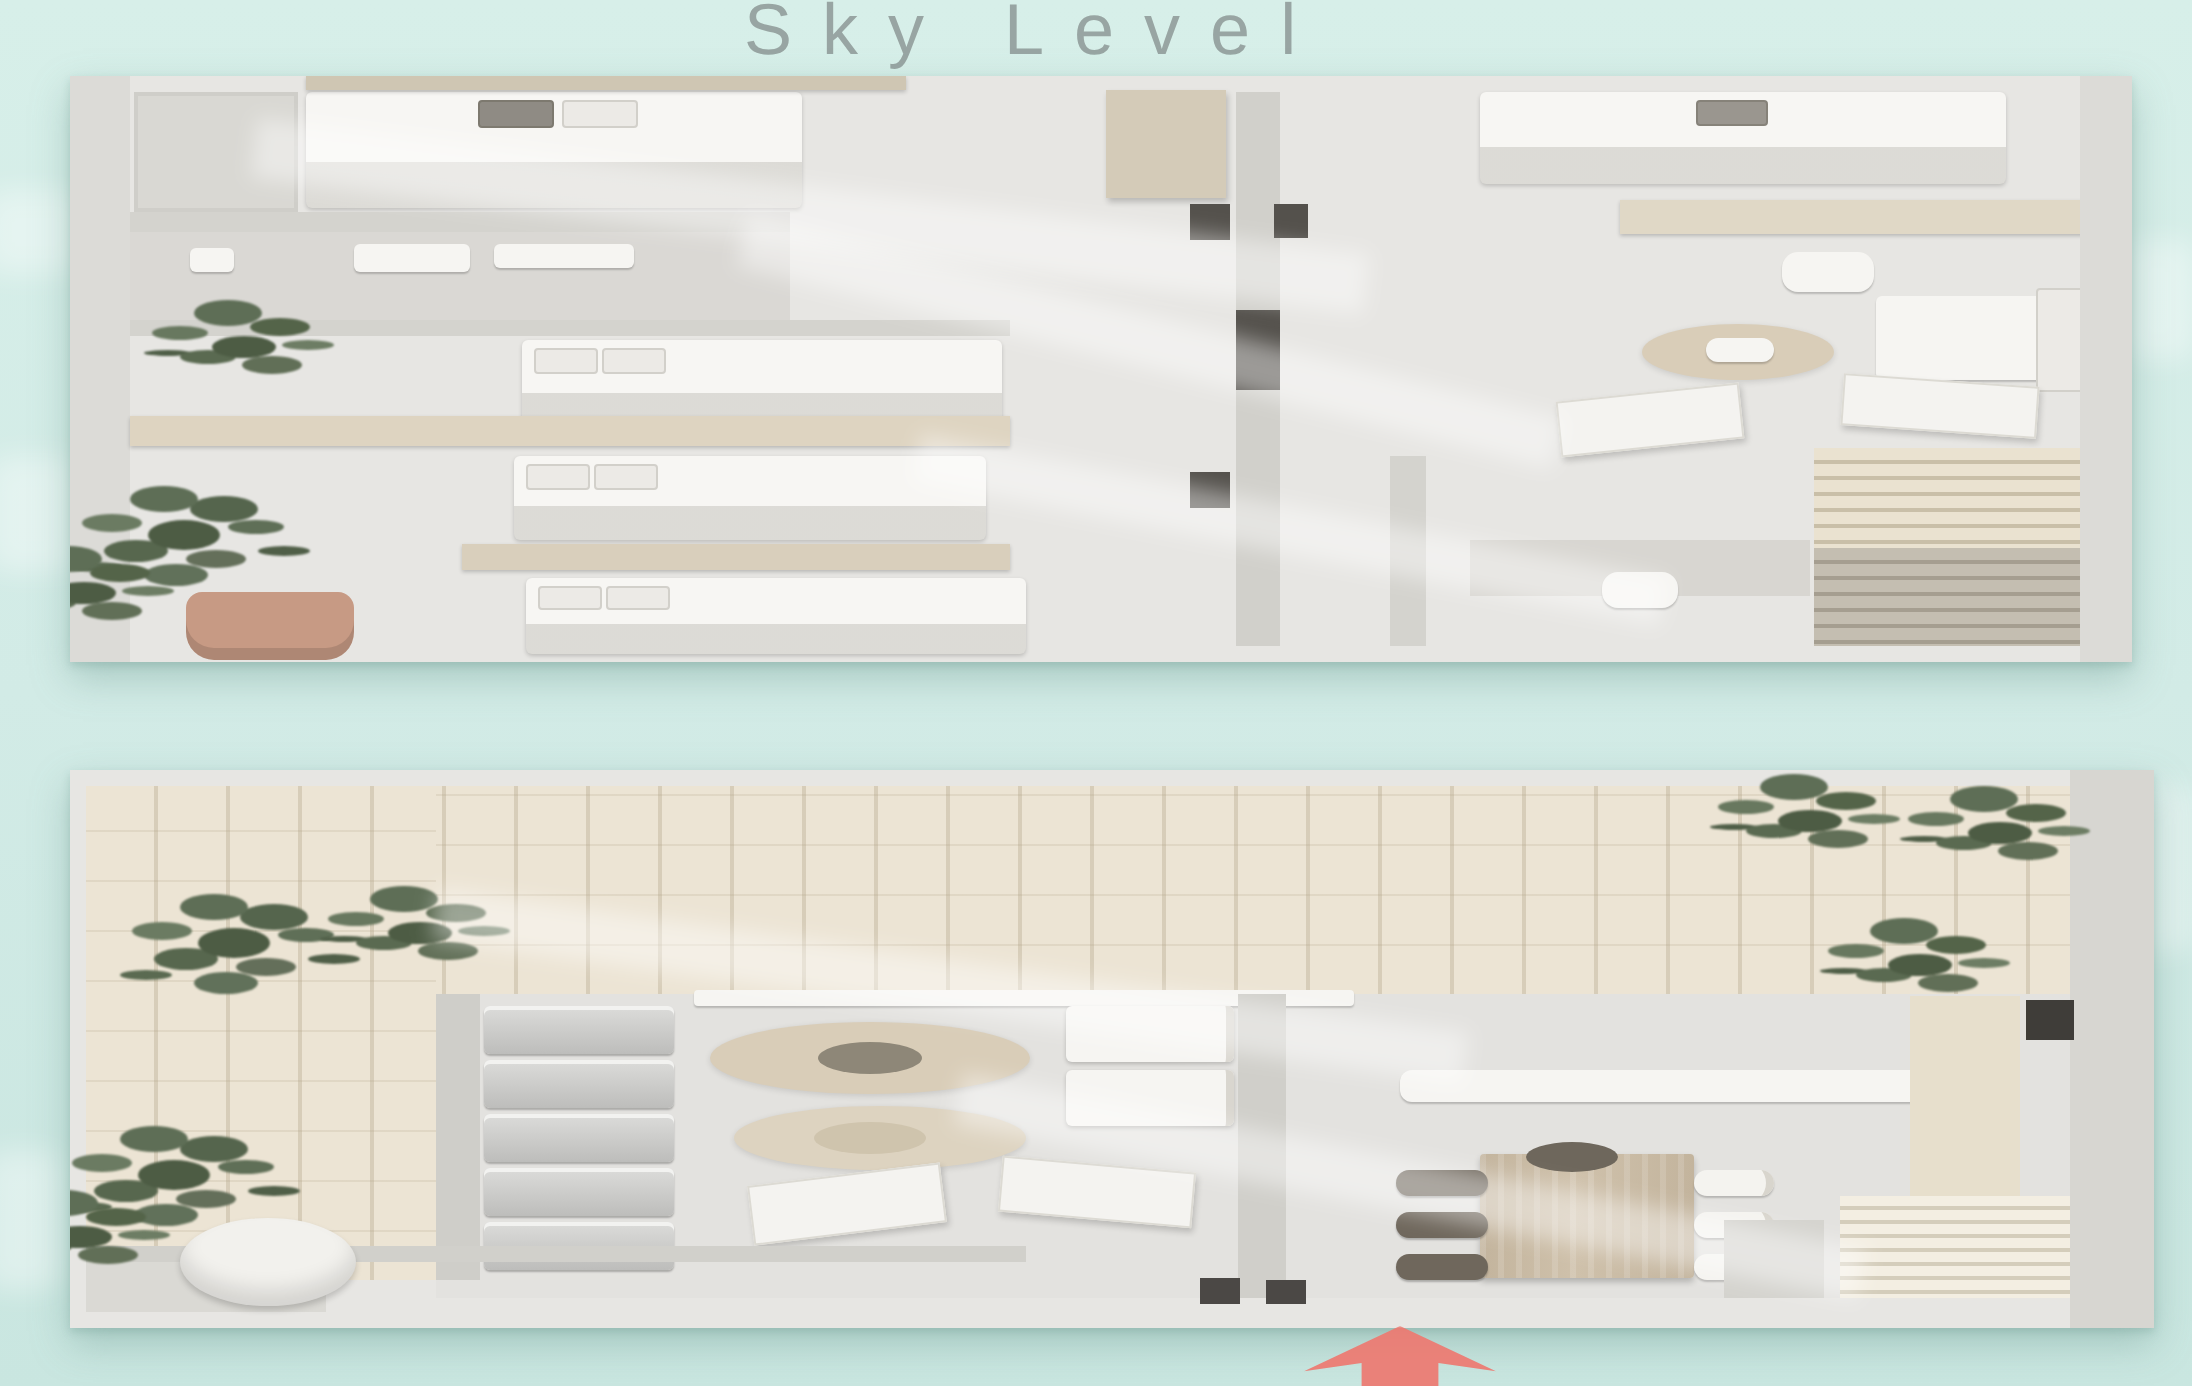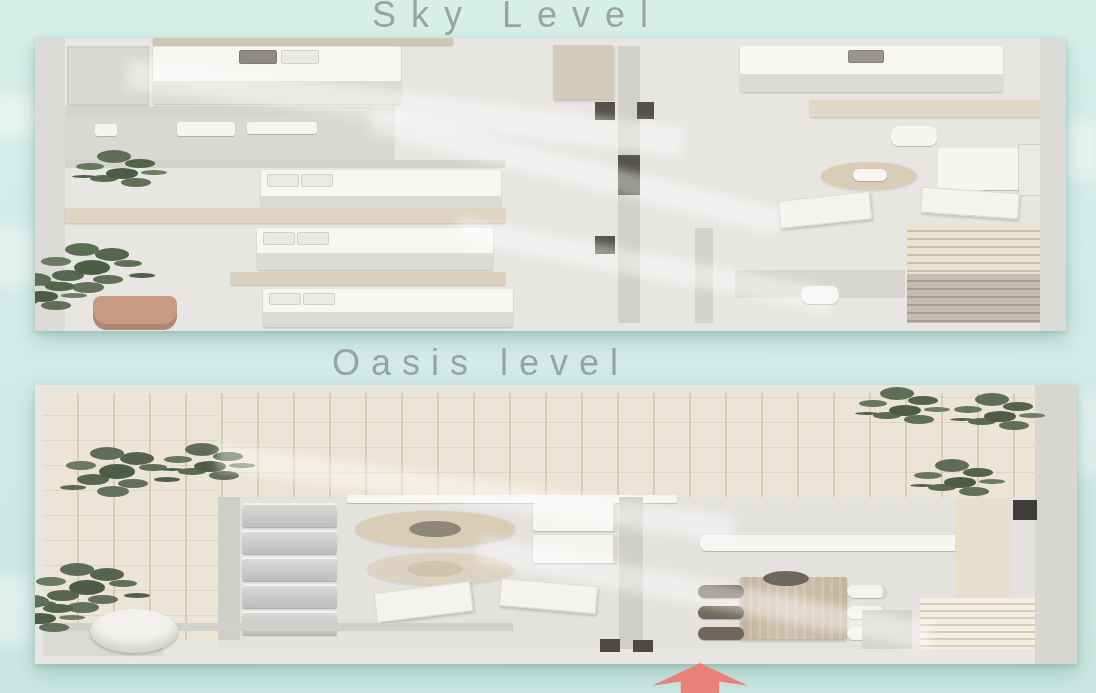--- a/index.html
+++ b/index.html
@@ -130,21 +130,20 @@
     <div class="white-item" style="left:766px;top:248px;width:38px;height:18px;border-radius:8px"></div>
     <div class="wall" style="left:660px;top:190px;width:18px;height:95px"></div>
 
     <div class="wall lt" style="left:1005px;top:0;width:26px;height:293px"></div>
 
     <div class="streak" style="left:90px;top:55px;width:560px;height:30px;transform:rotate(7deg)"></div>
     <div class="streak" style="left:330px;top:120px;width:420px;height:26px;transform:rotate(14deg)"></div>
     <div class="streak" style="left:420px;top:215px;width:380px;height:24px;transform:rotate(11deg)"></div>
   </div>
 
-  <div class="title" style="left:332px;top:342px;letter-spacing:11px">Oasis level</div>
 
   <div class="plan" style="left:35px;top:385px;width:1042px;height:279px">
 
     <div class="deck" style="left:8px;top:8px;width:1026px;height:104px"></div>
     <div class="deck" style="left:8px;top:8px;width:175px;height:247px"></div>
 
     <div class="abs" style="left:183px;top:112px;width:829px;height:152px;background:#e3e2df"></div>
 
     <div class="wall" style="left:183px;top:112px;width:22px;height:143px;background:#cfcec9"></div>
     <div class="abs" style="left:207px;top:118px;width:95px;height:135px">

